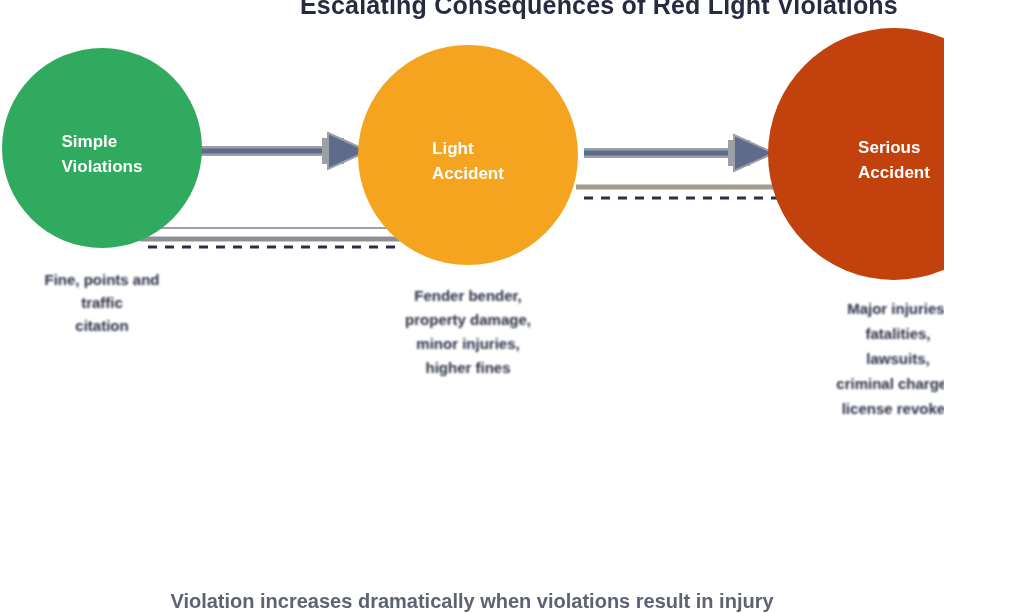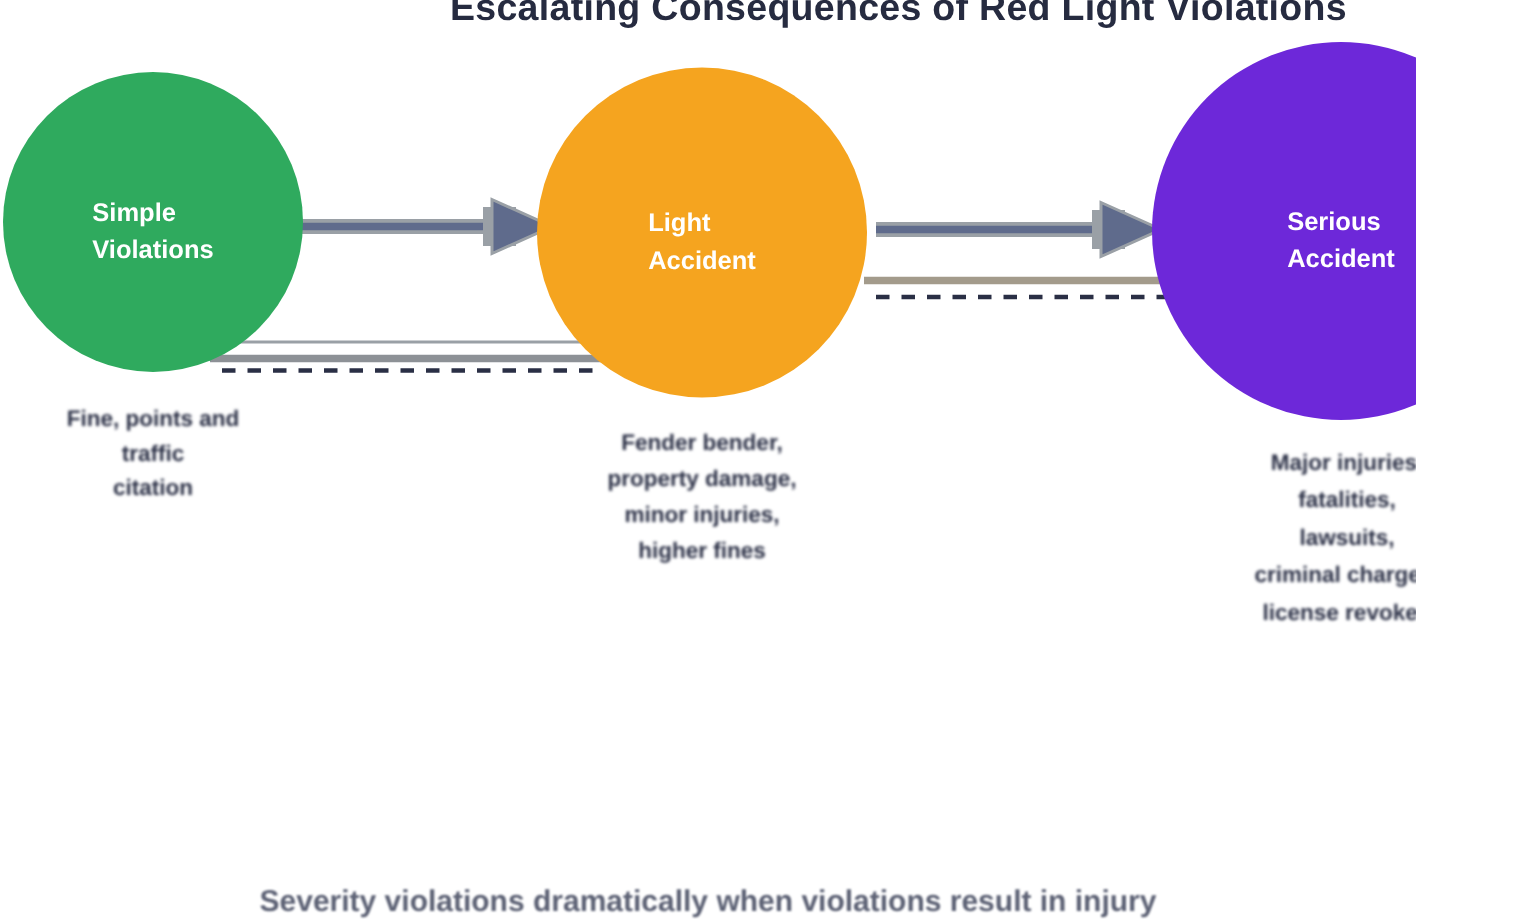--- a/index.html
+++ b/index.html
@@ -12,21 +12,21 @@
     position:absolute; top:-9px; left:300px; width:592px;
     text-align:center; font-size:25px; font-weight:700;
     color:#262b40; letter-spacing:0.2px; white-space:nowrap;
   }
   .circle{
     position:absolute; border-radius:50%;
     display:flex; align-items:center; justify-content:center;
   }
   .circle-green{ left:2px; top:48px; width:200px; height:200px; background:#2faa5e;}
   .circle-orange{ left:358px; top:45px; width:220px; height:220px; background:#f5a41f;}
-  .circle-red{ left:768px; top:28px; width:252px; height:252px; background:#6d28d9;}
+  .circle-red{ left:768px; top:28px; width:252px; height:252px; background:#c2410c;}
   .circle-label{
     text-align:left; color:#ffffff; font-weight:700;
     font-size:17px; line-height:25px; filter:blur(0.3px);margin-top:12px;
   }
   .desc{
     position:absolute; width:204px; text-align:center;
     color:#2a2f45; font-weight:700; font-size:15px; line-height:23px;
     filter:blur(1.2px);
   }
   .desc-green{ left:0px; top:268px;}
@@ -102,15 +102,15 @@
     </div>
   </div>
   <div class="desc desc-red">
     <div>Major injuries,</div>
     <div>fatalities,</div>
     <div>lawsuits,</div>
     <div>criminal charges,</div>
     <div>license revoked</div>
   </div>
 
-  <div class="caption">Severity violations dramatically when violations result in injury</div>
+  <div class="caption">Violation increases dramatically when violations result in injury</div>
 
 </div>
 
 </body></html>

